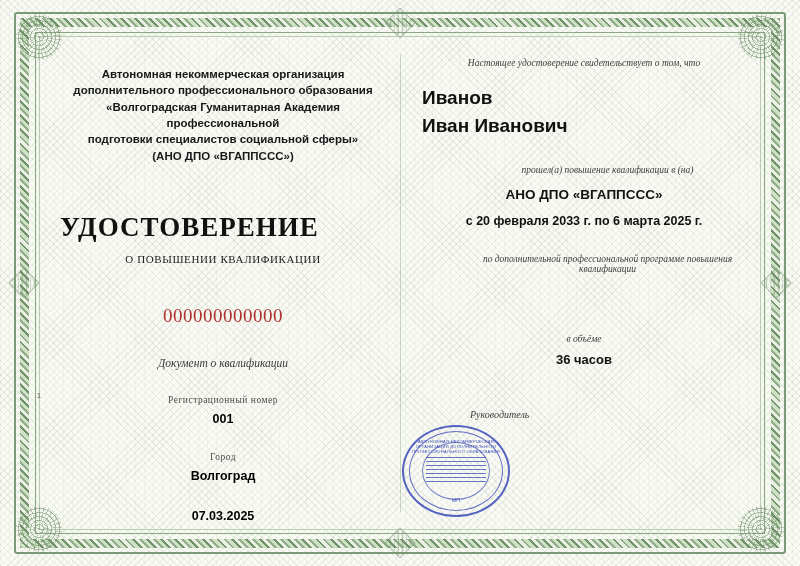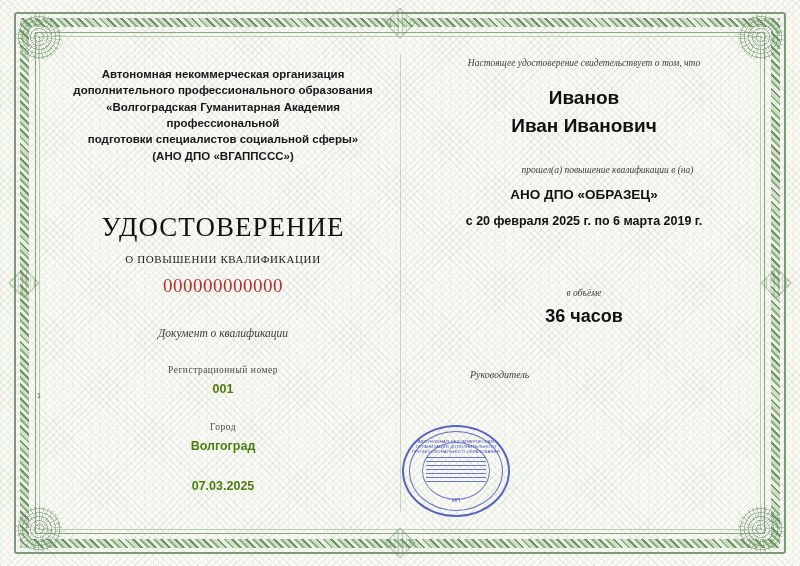--- a/index.html
+++ b/index.html
@@ -109,82 +109,82 @@
   .org-title {
     text-align: center;
     font-size: 11.5px;
     font-weight: bold;
     color: #16181a;
     line-height: 1.42;
     margin-top: 14px;
   }
   .org-title div { margin: 0; }
   .doc-title {
-    text-align: center;
+    text-align: left;
     font-family: "Liberation Serif", serif;
     font-size: 27px;
     letter-spacing: 1px;
     color: #111;
     margin-top: 48px;
+    font-weight: bold;
   }
   .doc-sub {
     text-align: center;
     font-family: "Liberation Serif", serif;
     font-size: 11px;
     letter-spacing: 0.6px;
     color: #1a1a1a;
     margin-top: 10px;
   }
   .doc-number {
     text-align: center;
     font-family: "Liberation Serif", serif;
     font-size: 19px;
     color: #b03030;
-    margin-top: 10px;
+    margin-top: 40px;
     letter-spacing: 0.5px;
   }
   .doc-kind {
     text-align: center;
     font-family: "Liberation Serif", serif;
     font-style: italic;
     font-size: 11.5px;
     color: #3a3a3a;
     margin-top: 30px;
   }
   .field { text-align: center; margin-top: 26px; }
   .field-label {
     font-family: "Liberation Serif", serif;
     font-size: 9.5px;
     letter-spacing: 0.5px;
     color: #4a4a4a;
   }
   .field-value {
     font-size: 12.5px;
     font-weight: bold;
-    color: #4d7c0f;
+    color: #000000;
     margin-top: 7px;
   }
   .side-mark {
     position: absolute;
     left: -9px; top: 348px;
     font-size: 7px;
     color: #555;
   }
 
   
   .r-note {
     text-align: center;
     font-family: "Liberation Serif", serif;
     font-style: italic;
     font-size: 9.5px;
     color: #3c3c3c;
     margin-top: 6px;
   }
   .r-name {
-    text-align: center;
     font-size: 19px;
     font-weight: bold;
     color: #111;
     margin-top: 16px;
     line-height: 1.45;
   }
   .r-label {
     text-align: center;
     font-family: "Liberation Serif", serif;
     font-style: italic;
@@ -217,21 +217,21 @@
   .r-volume-label {
     text-align: center;
     font-family: "Liberation Serif", serif;
     font-style: italic;
     font-size: 9.5px;
     color: #3c3c3c;
     margin-top: 60px;
   }
   .r-volume {
     text-align: center;
-    font-size: 18px;
+    font-size: 13px;
     font-weight: bold;
     color: #111;
     margin-top: 8px;
   }
   .sign-line {
     font-family: "Liberation Serif", serif;
     font-style: italic;
     font-size: 10px;
     color: #3c3c3c;
     margin-left: 48px;
@@ -341,23 +341,24 @@
 
     <div class="col-right">
       <div class="r-note">Настоящее удостоверение свидетельствует о том, что</div>
 
       <div class="r-name">
         <div>Иванов</div>
         <div>Иван Иванович</div>
       </div>
 
       <div class="r-label">прошел(а) повышение квалификации в (на)</div>
-      <div class="r-value">АНО ДПО «ОБРАЗЕЦ»</div>
-      <div class="r-period">с 20 февраля 2025 г. по 6 марта 2019 г.</div>
-
+      <div class="r-value">АНО ДПО «ВГАППССС»</div>
+      <div class="r-period">с 20 февраля 2033 г. по 6 марта 2025 г.</div>
+
+      <div class="r-label">по дополнительной профессиональной программе повышения квалификации</div>
 
       <div class="r-volume-label">в объёме</div>
       <div class="r-volume">36 часов</div>
 
       <div class="sign-line sign-head">Руководитель</div>
     </div>
   </div>
 
   <div class="stamp">
     <div class="ring"></div>

